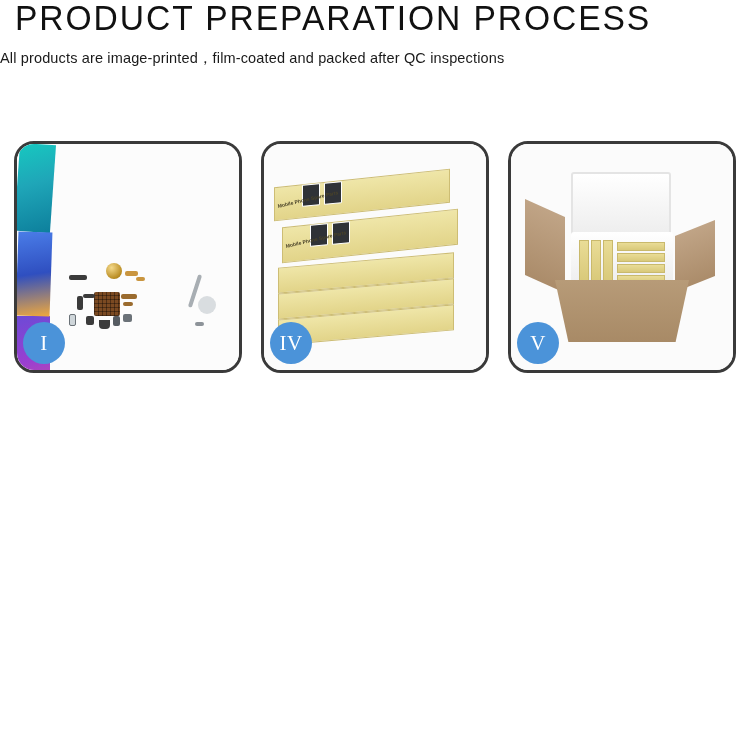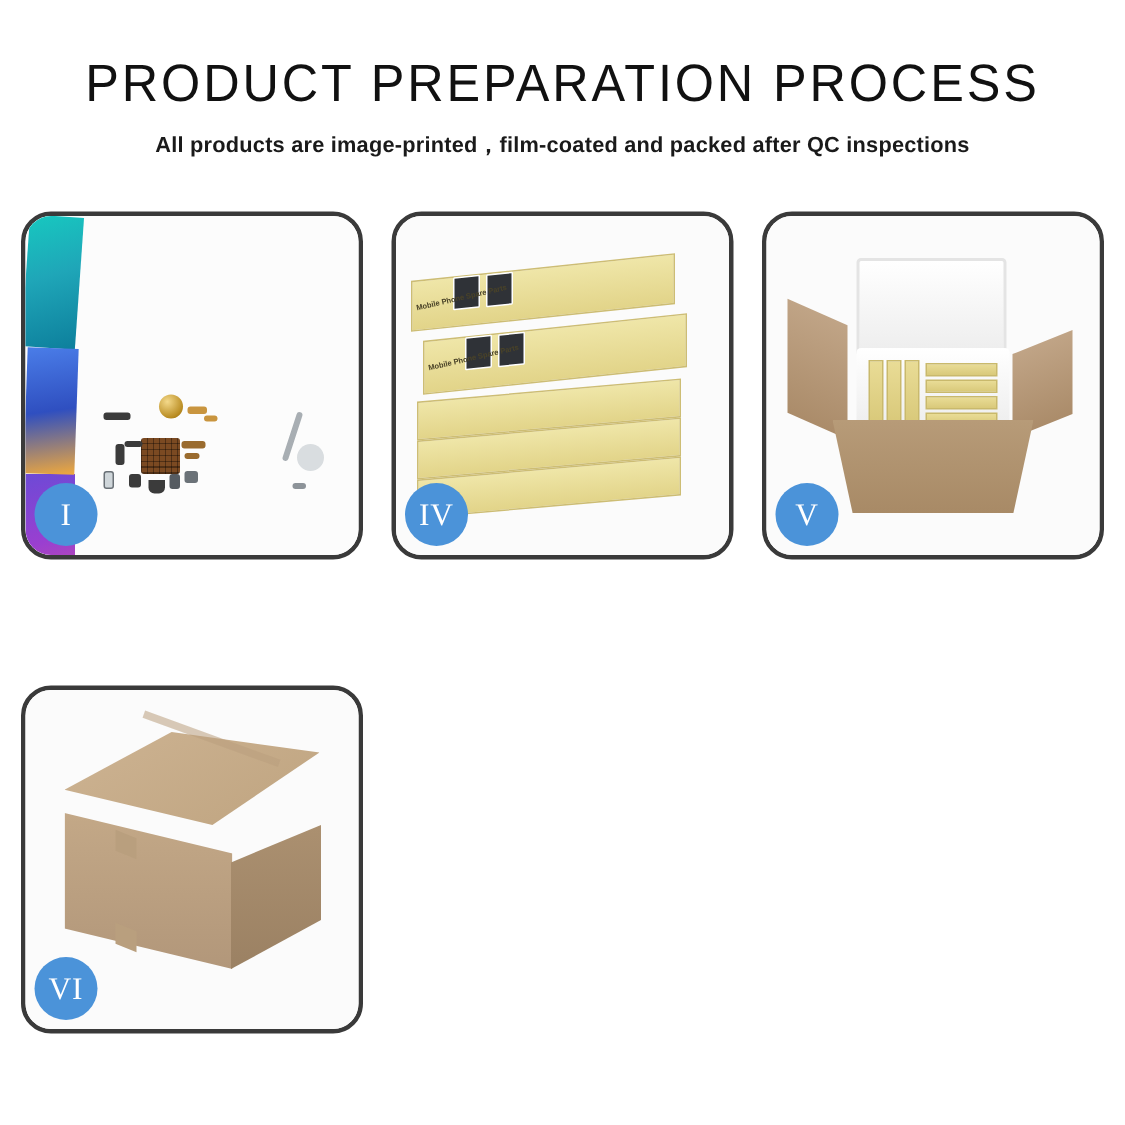--- a/index.html
+++ b/index.html
@@ -5,34 +5,34 @@
   * { box-sizing: border-box; margin: 0; padding: 0; }
   html, body {
     width: 750px; height: 750px;
     background: #ffffff;
     font-family: "Liberation Sans", sans-serif;
     overflow: hidden;
   }
   .page { position: relative; width: 750px; height: 750px; }
 
   
-  .header { padding-top: 38px; text-align: center; }
+  .header { }
   .title {
     font-family: "Liberation Sans", sans-serif;
     font-size: 35px;
     font-weight: 400;
     letter-spacing: 2.0px;
     color: #111111;
     line-height: 1.05;
     transform: scaleX(0.96);
   }
   .subtitle {
     margin-top: 12px;
     font-size: 14.5px;
-    font-weight: 700;
+    font-weight: 400;
     color: #1a1a1a;
     letter-spacing: 0.15px;
   }
 
   
   .grid {
     position: absolute;
     left: 14px; top: 141px;
     width: 722px; height: 548px;
     display: grid;
@@ -209,28 +209,15 @@
           <div class="ybar" style="left:106px;top:98px;width:48px;height:9px;"></div>
           <div class="ybar" style="left:106px;top:109px;width:48px;height:9px;"></div>
           <div class="ybar" style="left:106px;top:120px;width:48px;height:9px;"></div>
           <div class="ybar" style="left:106px;top:131px;width:48px;height:9px;"></div>
           <div class="carton" style="left:44px;top:136px;width:134px;height:62px;clip-path:polygon(0 0,100% 0,90% 100%,10% 100%);"></div>
         </div>
       </div>
       <div class="badge">V</div>
     </div>
 
-    <div class="panel">
-      <div class="panel-inner">
-        <div class="art">
-          <div class="c-top" style="left:26px;top:28px;width:170px;height:62px;clip-path:polygon(42% 0,100% 22%,58% 100%,0 62%);"></div>
-          <div class="c-front" style="left:26px;top:82px;width:112px;height:104px;clip-path:polygon(0 0,100% 26%,100% 100%,0 74%);"></div>
-          <div class="c-side" style="left:137px;top:90px;width:60px;height:96px;clip-path:polygon(0 26%,100% 0,100% 66%,0 100%);"></div>
-          <div class="tape" style="left:60px;top:96px;width:14px;height:14px;transform:skewY(22deg);"></div>
-          <div class="tape" style="left:60px;top:158px;width:14px;height:14px;transform:skewY(22deg);"></div>
-          <div class="tape" style="left:76px;top:30px;width:96px;height:5px;transform:rotate(20deg);opacity:.55;"></div>
-        </div>
-      </div>
-      <div class="badge">VI</div>
-    </div>
 
   </div>
 </div>
 
 </body></html>

